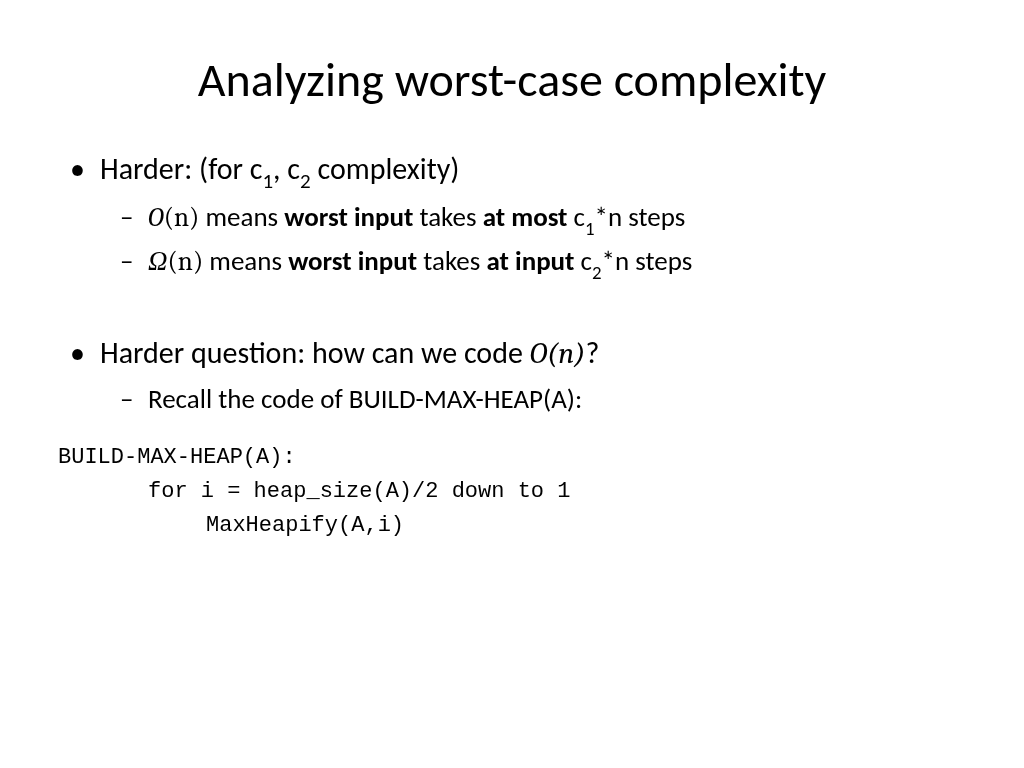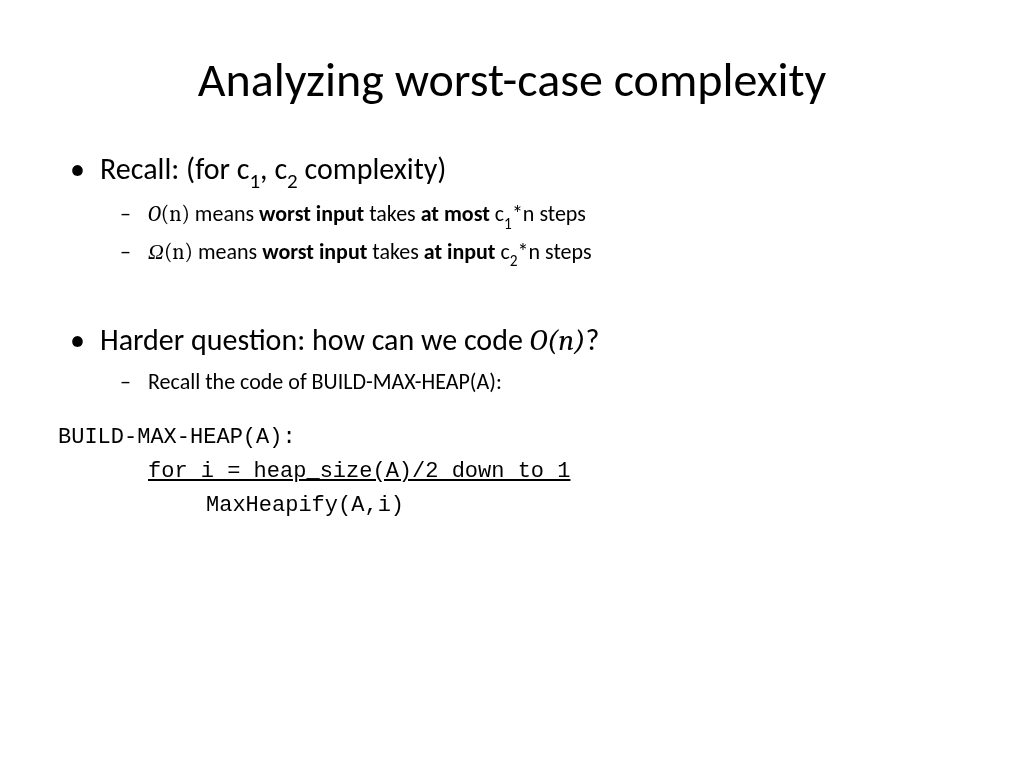--- a/index.html
+++ b/index.html
@@ -41,21 +41,21 @@
   ul.level1 > li::before {
     content: "•";
     position: absolute;
     left: -30px;
     font-size: 30px;
   }
   ul.level2 {
     list-style: none;
     padding-left: 48px;
     margin: 6px 0 0 0;
-    font-size: 22px;
+    font-size: 27px;
   }
   ul.level2 > li {
     position: relative;
     margin-bottom: 4px;
   }
   ul.level2 > li::before {
     content: "–";
     position: absolute;
     left: -28px;
   }
@@ -82,35 +82,35 @@
     font-weight: 400;
     font-style: italic;
   }
   .code-block {
     font-family: "Courier New", Courier, monospace;
     font-size: 22px;
     margin-top: 24px;
     margin-left: 8px;
     line-height: 1.55;
   }
-  .code-line2 { padding-left: 90px; text-decoration: underline; }
+  .code-line2 { padding-left: 90px; }
   .code-line3 { padding-left: 148px; }
 </style>
 </head>
 <body>
 
 <div class="slide">
 
   <div class="title">Analyzing worst-case complexity</div>
 
   <div class="content">
     <ul class="level1">
 
       <li>
-        <span>Recall: (for c</span><span class="sub">1</span><span>, c</span><span class="sub">2</span><span> complexity)</span>
+        <span>Harder: (for c</span><span class="sub">1</span><span>, c</span><span class="sub">2</span><span> complexity)</span>
 
         <ul class="level2">
           <li>
             <span class="math-italic">O</span><span class="math-up">(n)</span><span> means </span><span class="bold">worst input</span><span> takes </span><span class="bold">at most</span><span> c</span><span class="sub">1</span><span>*n steps</span>
           </li>
           <li>
             <span class="math-italic">Ω</span><span class="math-up">(n)</span><span> means </span><span class="bold">worst input</span><span> takes </span><span class="bold">at input</span><span> c</span><span class="sub">2</span><span>*n steps</span>
           </li>
         </ul>
       </li>

